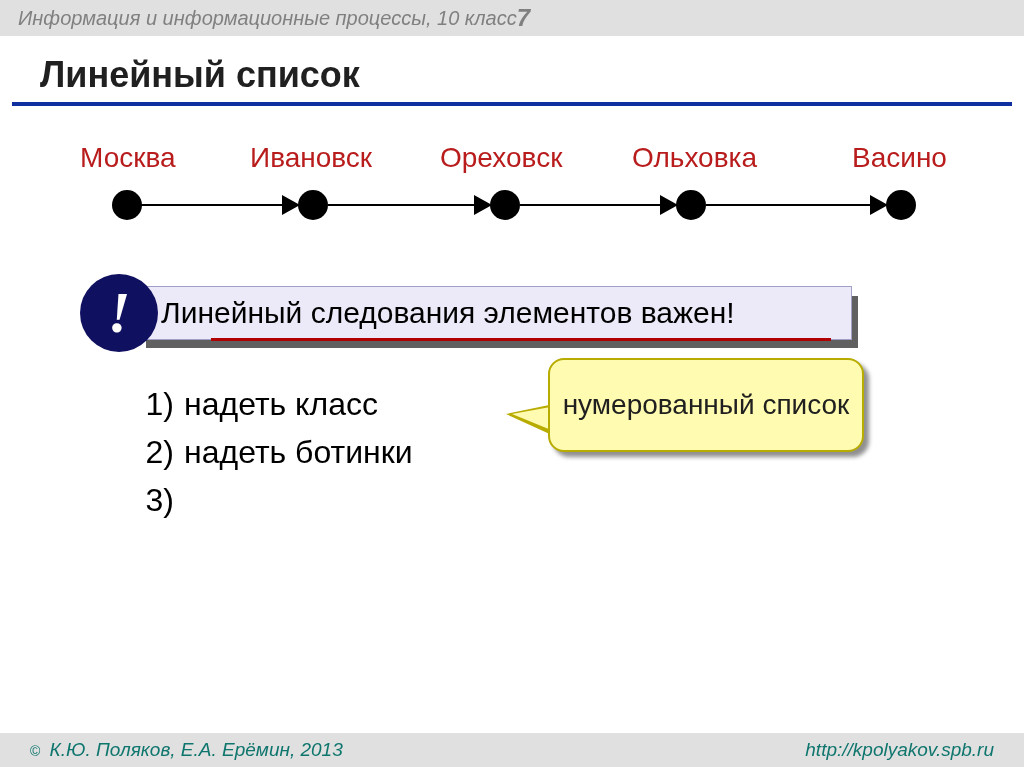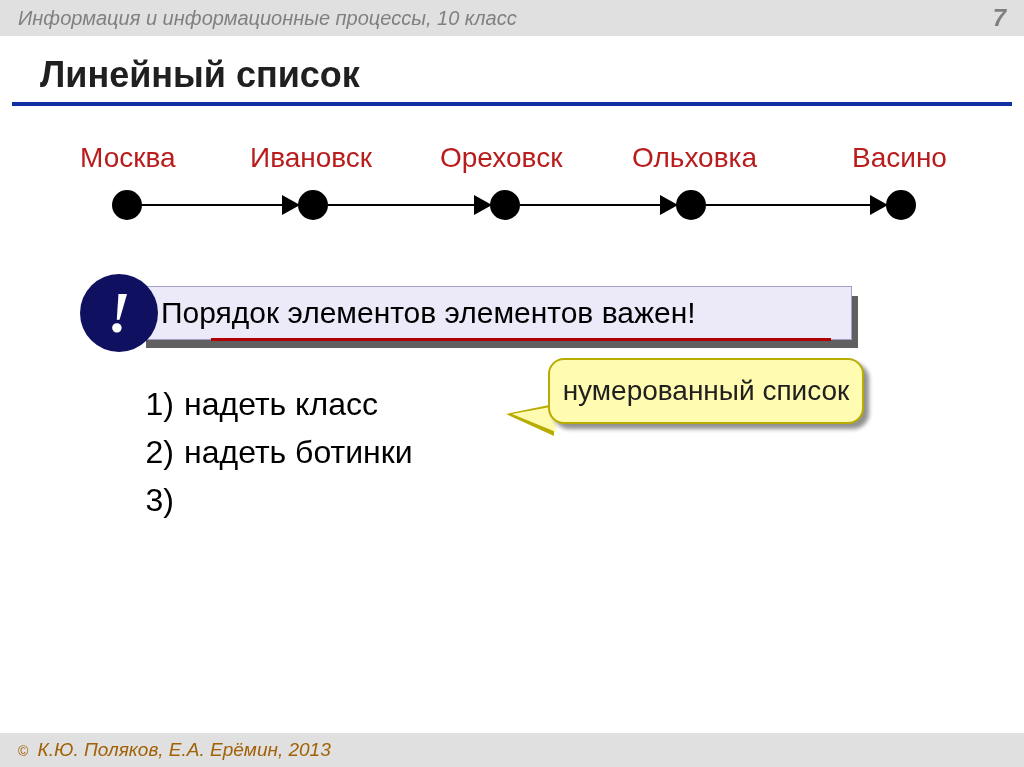--- a/index.html
+++ b/index.html
@@ -10,21 +10,20 @@
     font-family: Arial, Helvetica, sans-serif;
     color: #000;
     position: relative;
     overflow: hidden;
   }
   .header {
     background: #e0e0e0;
     height: 36px;
     display: flex;
     align-items: center;
-    justify-content: space-between;
     padding: 0 18px;
     font-style: italic;
     color: #808080;
     font-size: 20px;
   }
   .header .page-num {
     font-style: italic;
     font-weight: bold;
     font-size: 24px;
     color: #808080;
@@ -129,21 +128,21 @@
     font-size: 32px;
     line-height: 1.5;
   }
   .ordered-list .row { display: flex; gap: 10px; }
   .ordered-list .num { min-width: 44px; text-align: right; }
   .note-box {
     position: absolute;
     left: 548px;
     top: 358px;
     width: 316px;
-    height: 66px;
+    height: 94px;
     background: #fffbb0;
     border: 2px solid #b8ac00;
     border-radius: 16px;
     box-shadow: 5px 5px 4px #909090;
     display: flex;
     align-items: center;
     justify-content: center;
     text-align: center;
     font-size: 28px;
     color: #202020;
@@ -168,23 +167,23 @@
     border-right: 44px solid #fffbb0;
   }
   .footer {
     position: absolute;
     bottom: 0; left: 0; right: 0;
     height: 34px;
     background: #e0e0e0;
     display: flex;
     align-items: center;
     justify-content: space-between;
-    padding: 0 18px;
-    font-style: italic;
-    color: #a16207;
+    padding: 0 30px;
+    font-style: italic;
+    color: #0f766e;
     font-size: 19px;
   }
   .footer .copy {
     font-size: 14px;
     margin-right: 4px;
     font-style: normal;
   }
 </style>
 </head>
 <body>
@@ -219,21 +218,21 @@
   <div class="arrow-line" style="left:480px; width:144px"></div>
   <div class="arrow-head" style="left:620px"></div>
 
   <div class="arrow-line" style="left:666px; width:168px"></div>
   <div class="arrow-head" style="left:830px"></div>
 </div>
 
 <div class="callout-box">
   <div class="callout-shadow"></div>
   <div class="callout-body">
-    <span>Порядок элементов элементов важен!</span>
+    <span>Линейный следования элементов важен!</span>
     <div class="callout-rule"></div>
   </div>
   <div class="bang-circle">!</div>
 </div>
 
 <div class="ordered-list">
   <div class="row">
     <span class="num">1)</span>
     <span>надеть класс</span>
   </div>
@@ -249,13 +248,14 @@
 <div class="note-tail"></div>
 <div class="note-tail-fill"></div>
 <div class="note-box">
   <span>нумерованный список</span>
 </div>
 
 <div class="footer">
   <span>
     <span class="copy">©</span><span> К.Ю. Поляков, Е.А. Ерёмин, 2013</span>
   </span>
+  <span>http://kpolyakov.spb.ru</span>
 </div>
 
 </body></html>

